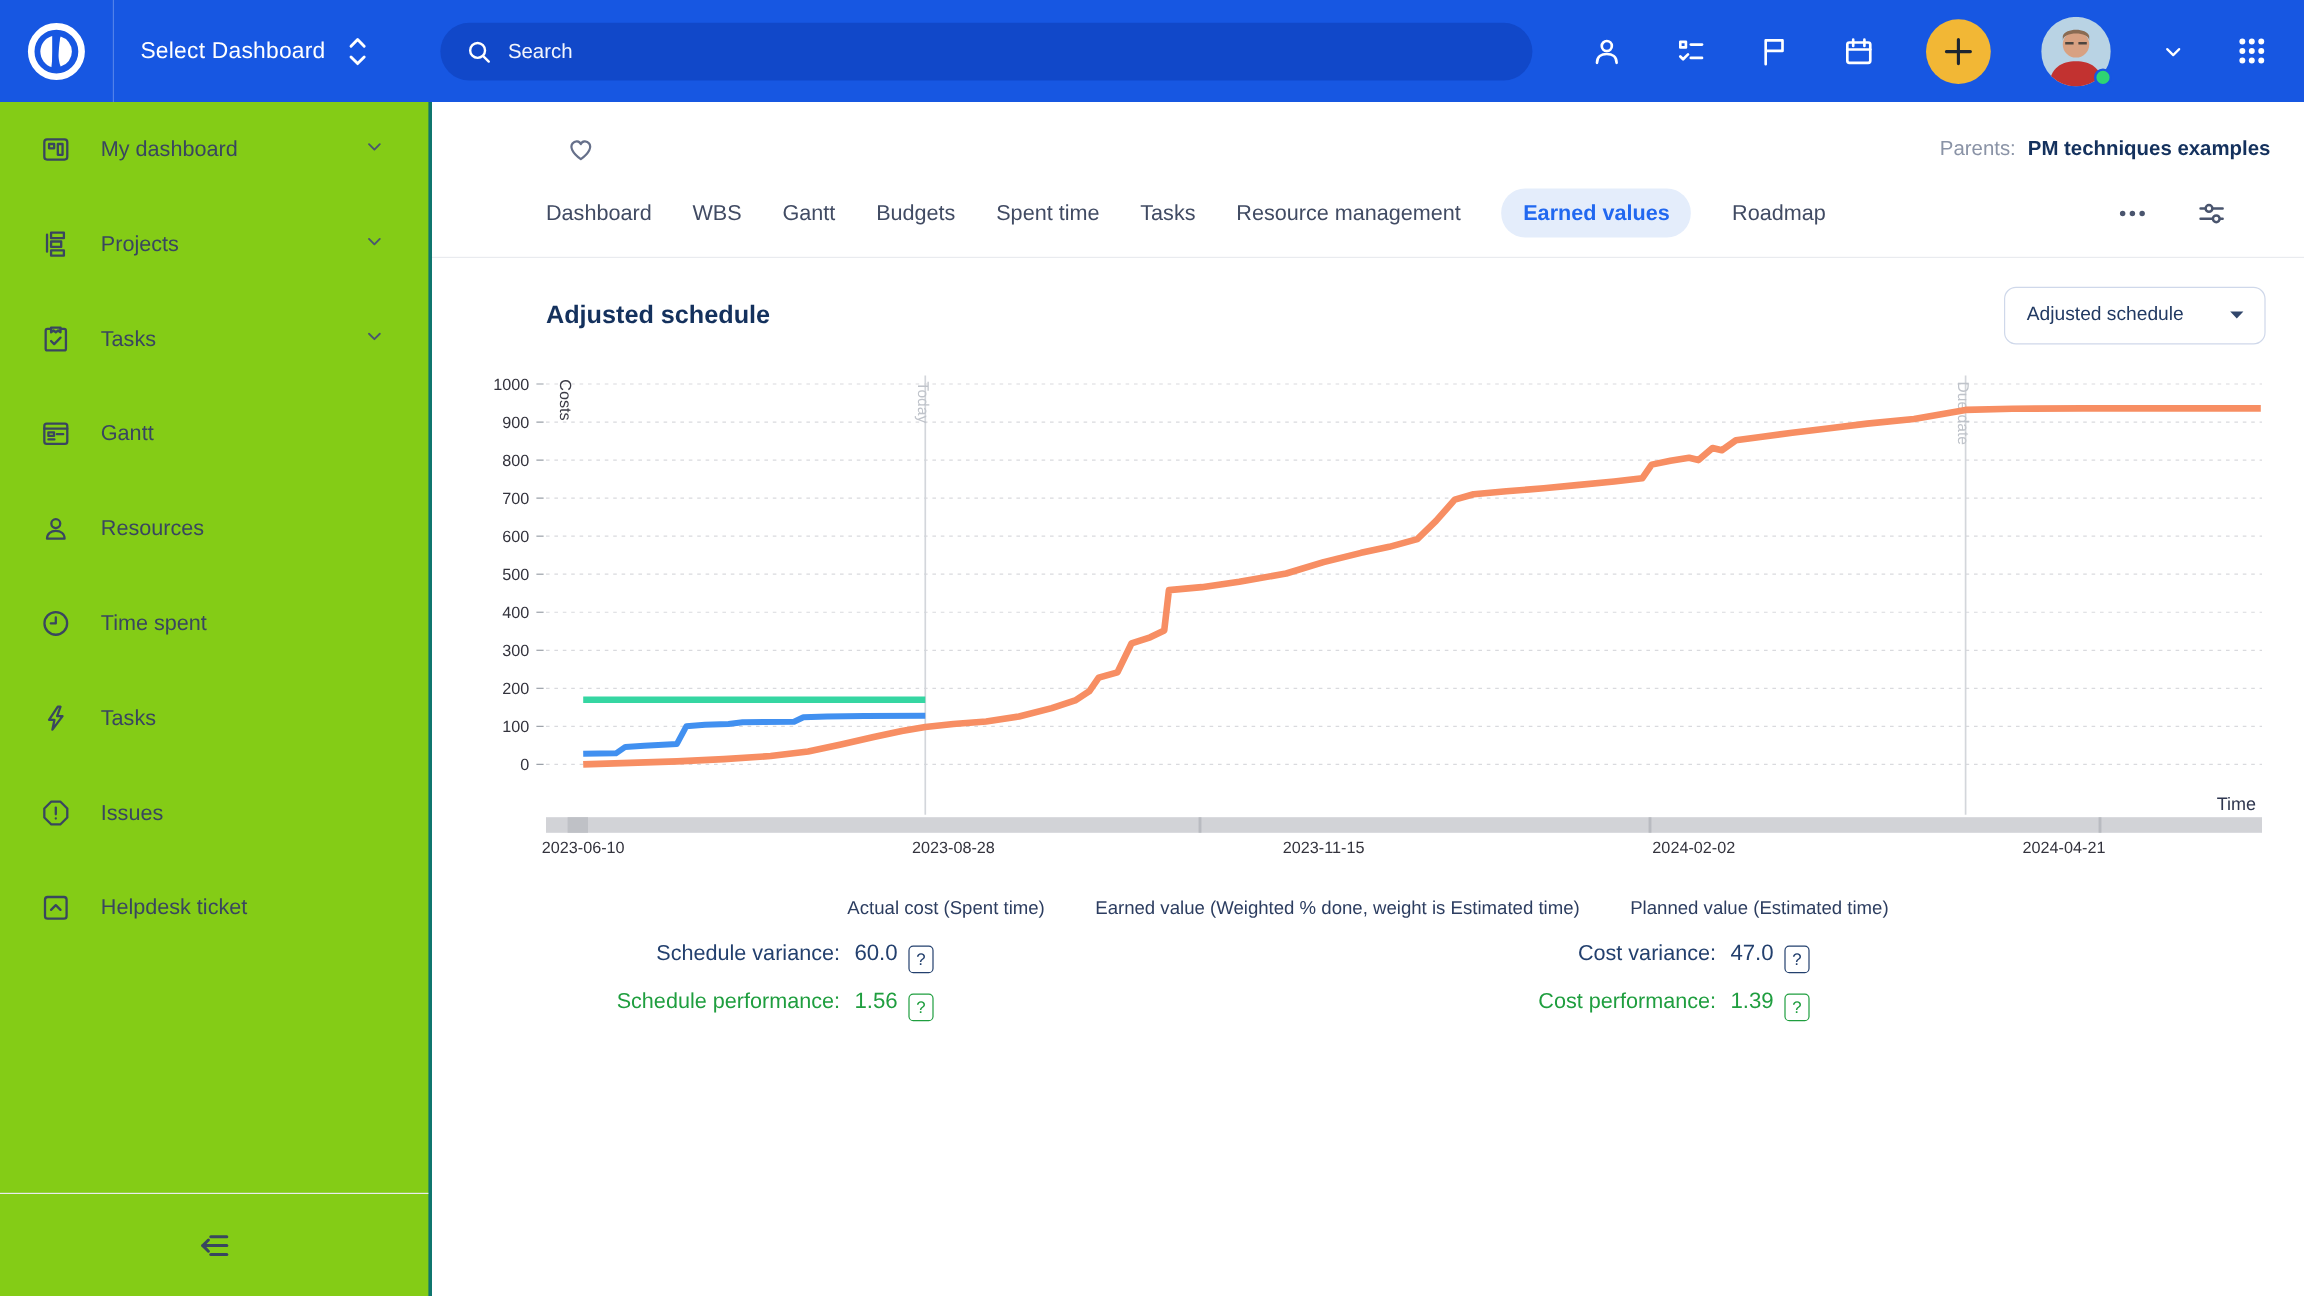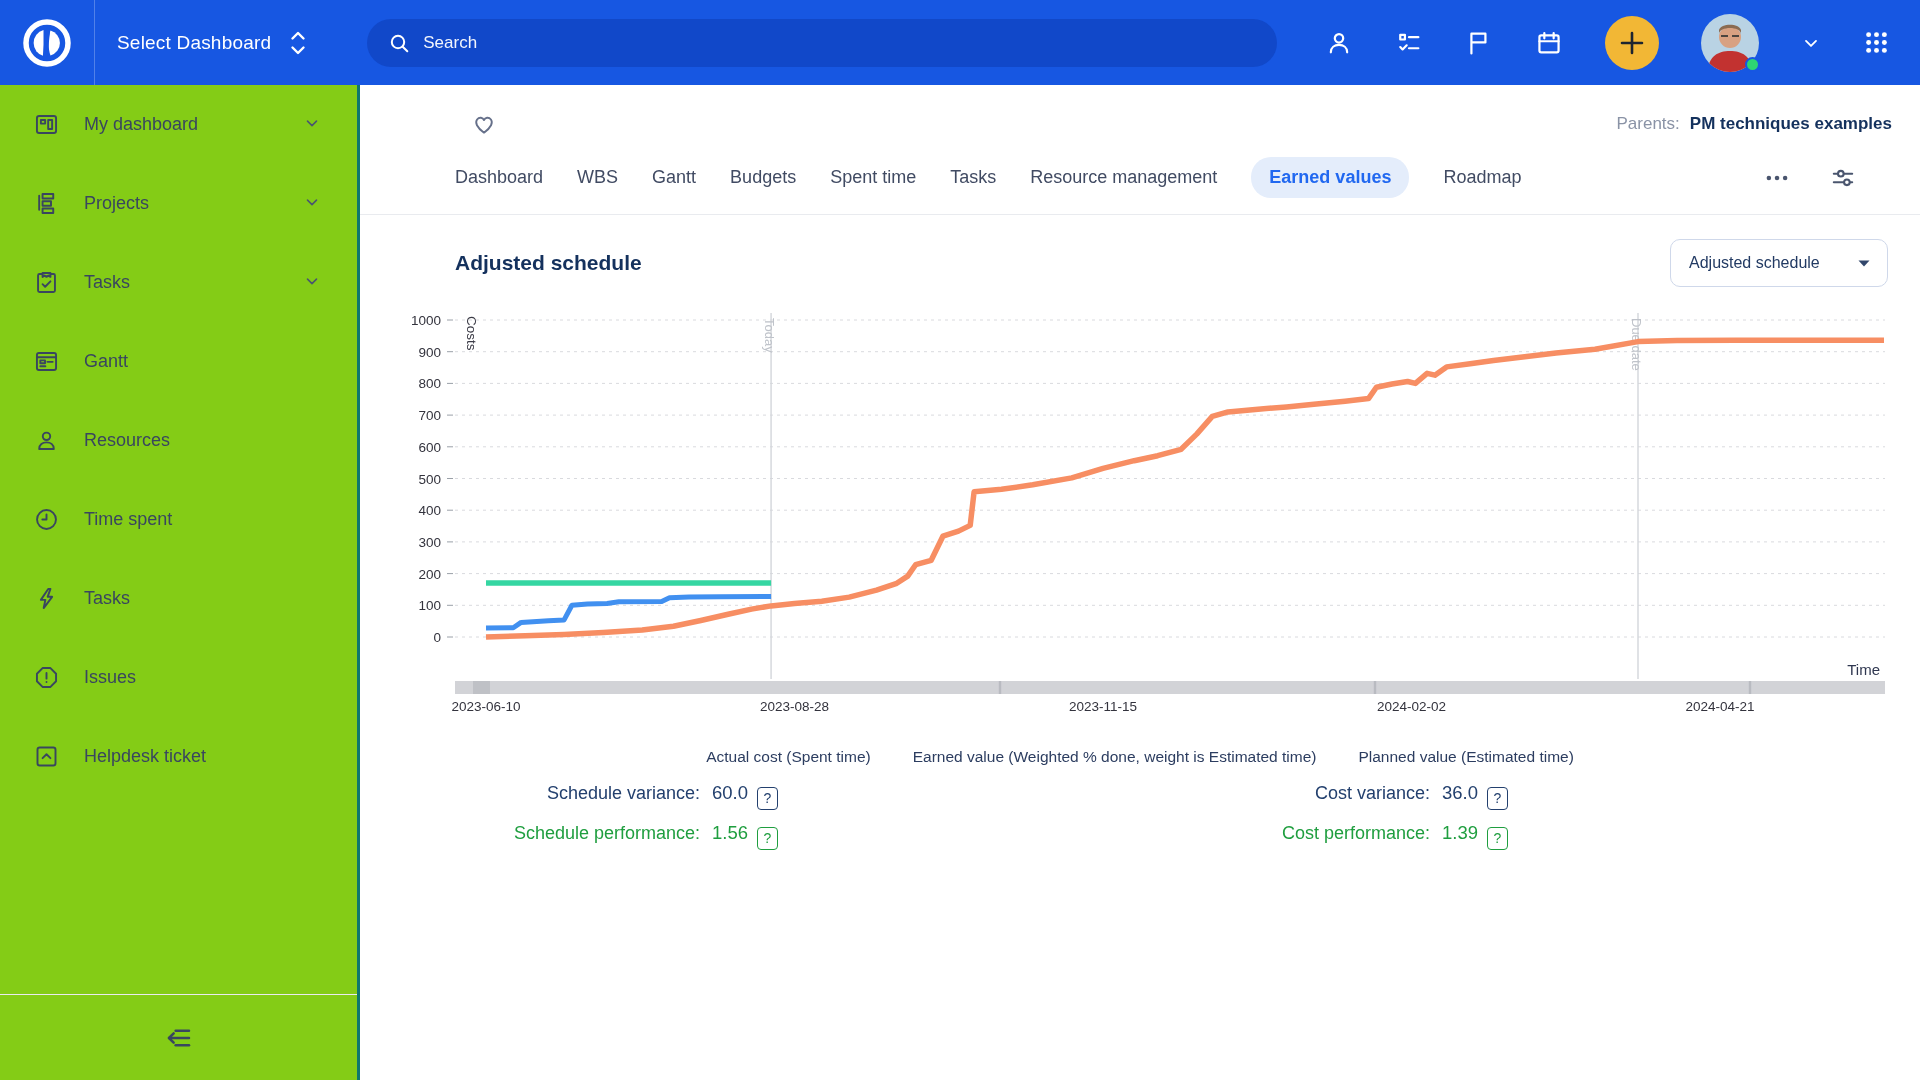--- a/index.html
+++ b/index.html
@@ -398,21 +398,21 @@
         <span class="legend-item">Actual cost (Spent time)</span>
         <span class="legend-item">Earned value (Weighted % done, weight is Estimated time)</span>
         <span class="legend-item">Planned value (Estimated time)</span>
       </div>
 
     <div class="metrics">
       <div class="metric navy">
         <span class="m-label">Schedule variance:</span><span class="m-value">60.0</span><span class="qbox">?</span>
       </div>
       <div class="metric navy">
-        <span class="m-label">Cost variance:</span><span class="m-value">36.0</span><span class="qbox">?</span>
+        <span class="m-label">Cost variance:</span><span class="m-value">47.0</span><span class="qbox">?</span>
       </div>
       <div class="metric green">
         <span class="m-label">Schedule performance:</span><span class="m-value">1.56</span><span class="qbox">?</span>
       </div>
       <div class="metric green">
         <span class="m-label">Cost performance:</span><span class="m-value">1.39</span><span class="qbox">?</span>
       </div>
     </div>
   </main>
 </div>

